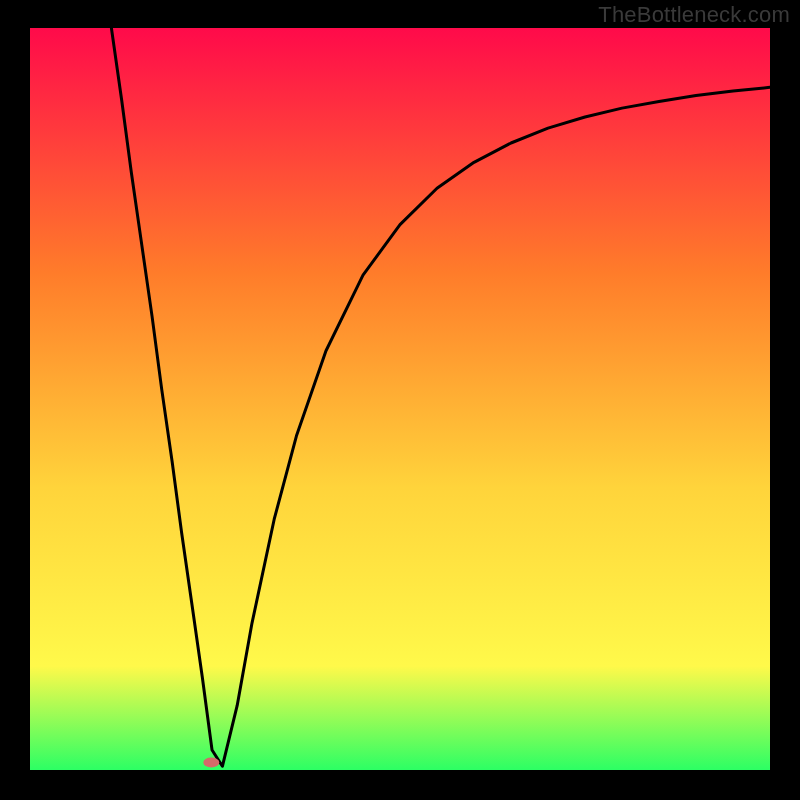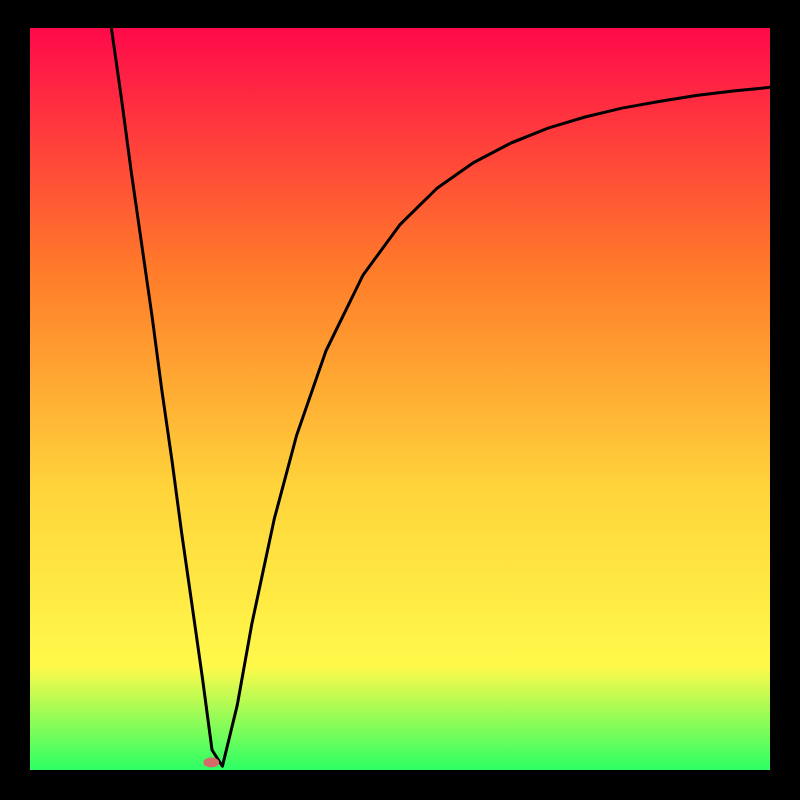--- a/index.html
+++ b/index.html
@@ -38,20 +38,21 @@
   .plot svg {
     display: block;
     width: 740px;
     height: 742px;
   }
 </style>
 </head>
 <body>
 
 <div class="frame">
+  <div class="watermark">TheBottleneck.com</div>
 
   <div class="plot">
     <svg id="chart-svg" viewBox="0 0 740 742" preserveAspectRatio="none">
       <defs>
         <linearGradient id="bg-grad" x1="0" y1="0" x2="0" y2="1">
           <stop id="g0" offset="0%" stop-color="#ff0a4a"></stop>
           <stop id="g1" offset="33%" stop-color="#ff7c2a"></stop>
           <stop id="g2" offset="62%" stop-color="#ffd43b"></stop>
           <stop id="g3" offset="86%" stop-color="#fff94a"></stop>
           <stop id="g4" offset="100%" stop-color="#2cff64"></stop>

